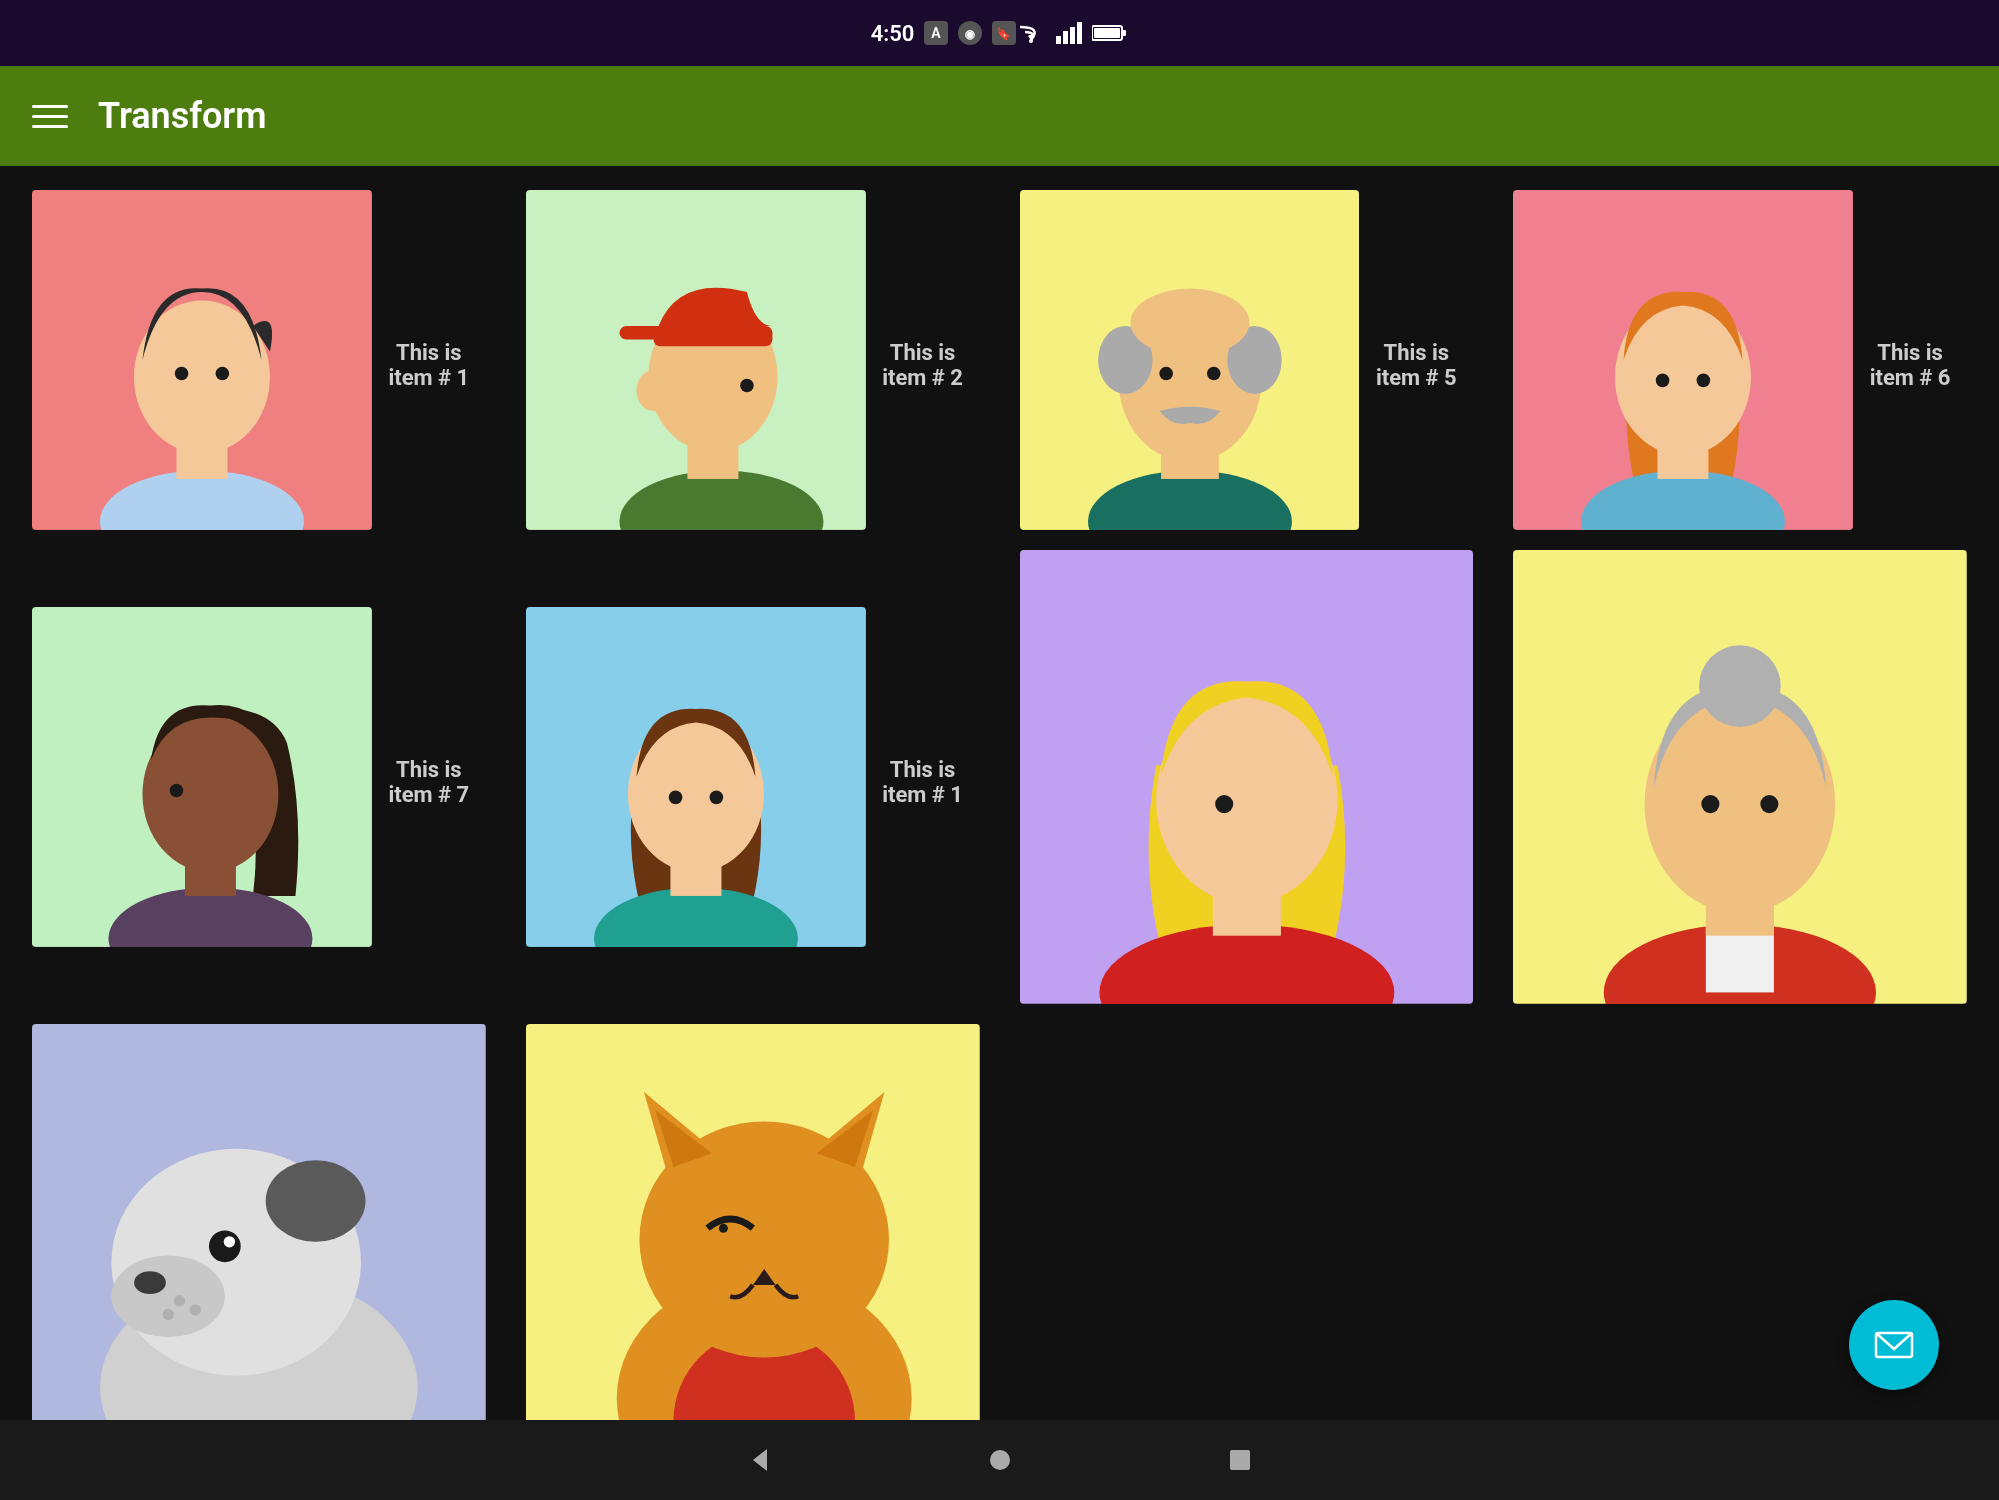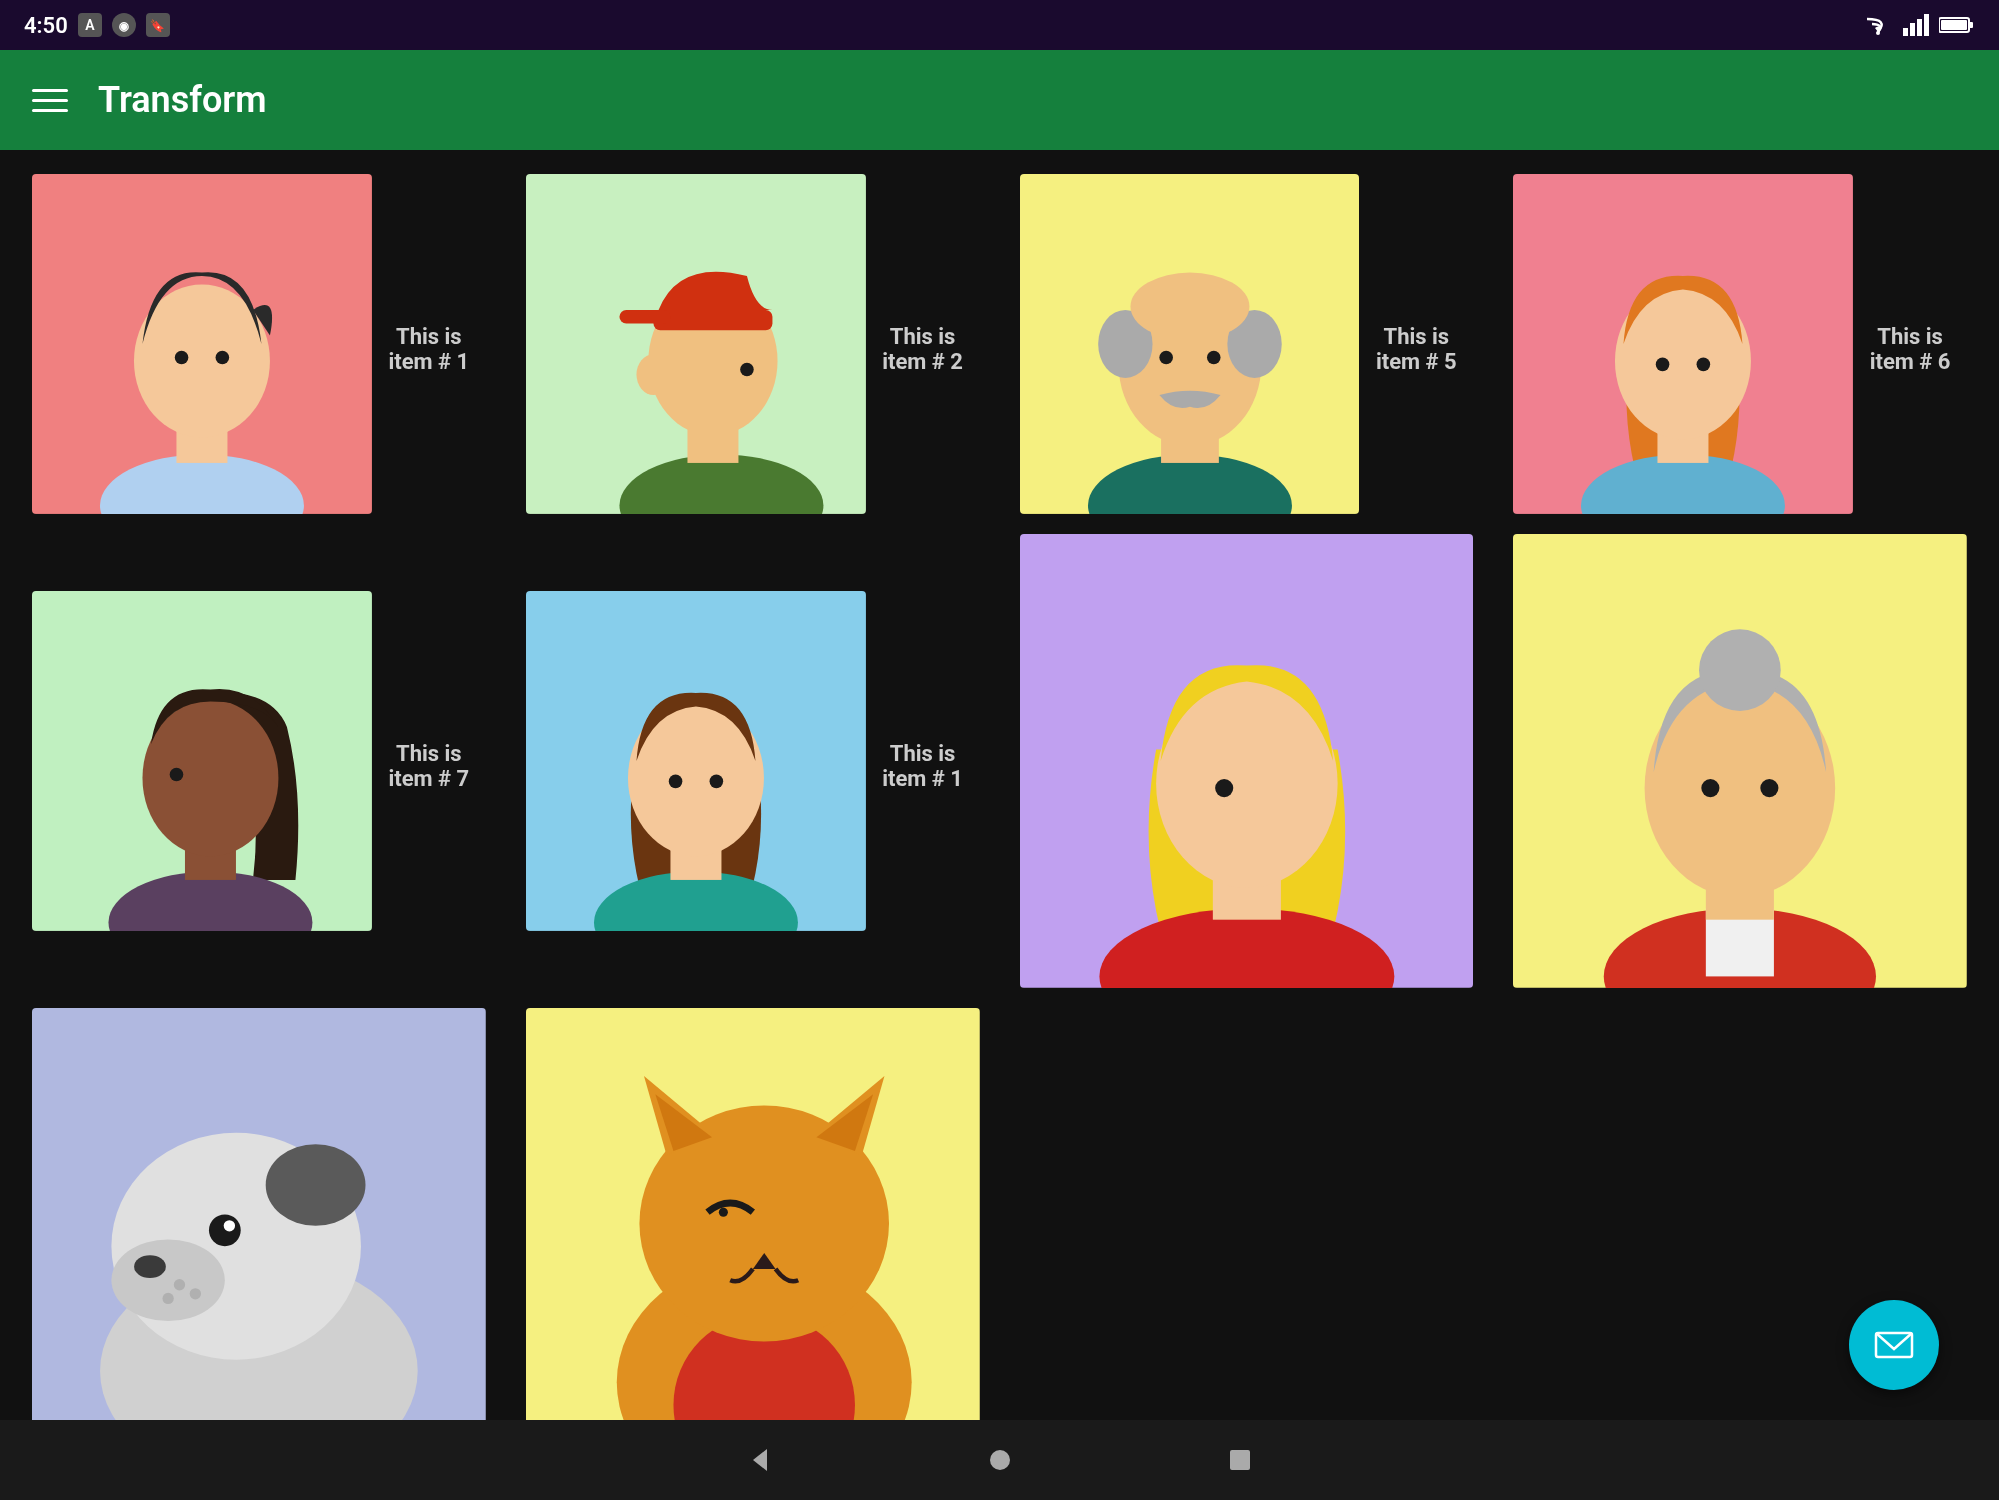--- a/index.html
+++ b/index.html
@@ -9,45 +9,45 @@
       background: #000;
       font-family: 'Roboto', Arial, sans-serif;
       overflow: hidden;
       display: flex;
       flex-direction: column;
     }
 
     
     .status-bar {
       background: #1a0a2e;
-      height: 50px;
-      display: flex;
-      align-items: center;
-      justify-content: space-between;
+      height: 66px;
+      display: flex;
+      align-items: center;
+      justify-content: center;
       padding: 0 24px;
       flex-shrink: 0;
     }
     .status-bar-left {
       display: flex;
       align-items: center;
       gap: 10px;
       color: white;
       font-size: 22px;
       font-weight: 600;
     }
     .status-bar-right {
       display: flex;
       align-items: center;
       gap: 10px;
       color: white;
     }
 
     
     .app-bar {
-      background: #15803d;
+      background: #4d7c0f;
       height: 100px;
       display: flex;
       align-items: center;
       padding: 0 32px;
       gap: 30px;
       flex-shrink: 0;
     }
     .hamburger {
       display: flex;
       flex-direction: column;

